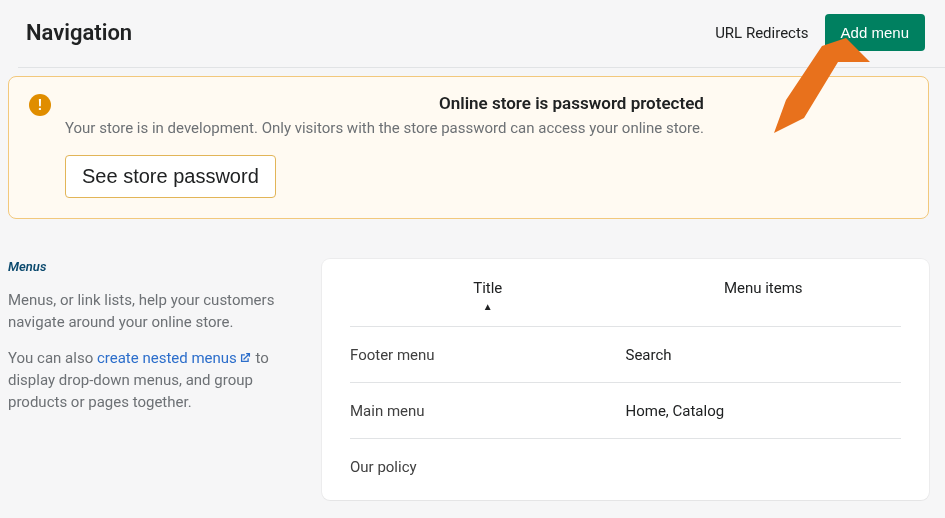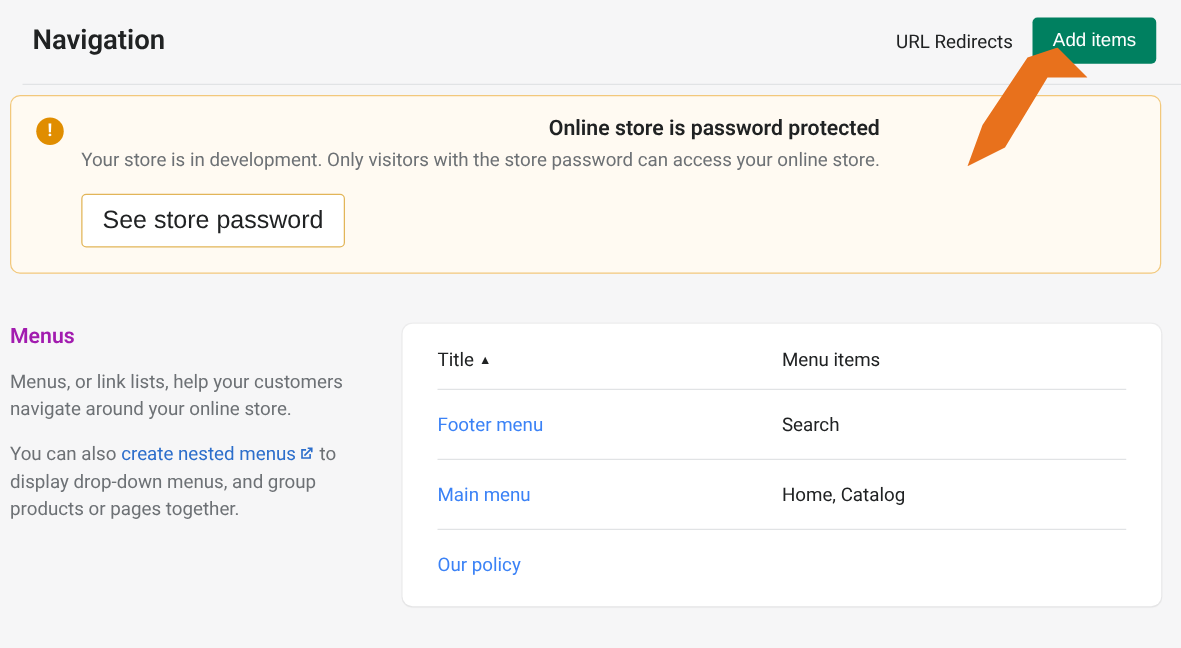--- a/index.html
+++ b/index.html
@@ -97,24 +97,25 @@
   .content-row {
     display: flex;
     gap: 24px;
     padding: 40px 16px 0 8px;
   }
   .side-col {
     width: 290px;
     flex-shrink: 0;
   }
   .side-col h3 {
-    font-size: 17px;
+    font-size: 13px;
     font-weight: 600;
     margin-bottom: 16px;
-    color: #a21caf;
+    color: #0c4a6e;
+    font-style: italic;
   }
   .side-col p {
     font-size: 15px;
     color: #6d7175;
     line-height: 1.45;
     margin-bottom: 14px;
   }
   .side-col a { color: #2c6ecb; text-decoration: none; cursor: pointer; }
   .ext-icon { display: inline-block; vertical-align: -1px; margin-left: 2px; }
   .card {
@@ -132,40 +133,41 @@
   .tbl-head { padding-top: 0; padding-bottom: 14px; }
   .tbl-row:last-child { border-bottom: none; }
   .col-title { width: 50%; }
   .col-items { width: 50%; }
   .th {
     font-size: 15px;
     color: #202223;
     display: flex;
     align-items: center;
     gap: 4px;
+    flex-direction: column;
   }
   .sort-caret { font-size: 10px; }
-  .link-cell { color: #3b82f6; text-decoration: none; cursor: pointer; font-size: 15px; }
+  .link-cell { color: #404040; text-decoration: none; cursor: pointer; font-size: 15px; }
   .text-cell { color: #202223; font-size: 15px; }
   
   .arrow {
     position: absolute;
     top: 38px;
     left: 750px;
     pointer-events: none;
   }
 </style>
 </head>
 <body>
 
 <div class="header">
   <h1>Navigation</h1>
   <div class="header-actions">
     <span class="url-redirects">URL Redirects</span>
-    <button class="btn-primary">Add items</button>
+    <button class="btn-primary">Add menu</button>
   </div>
 </div>
 
 <div class="banner">
   <div class="banner-head">
     <div class="warn-icon">!</div>
     <div class="banner-body">
       <h2>Online store is password protected</h2>
       <p>Your store is in development. Only visitors with the store password can access your online store.</p>
       <button class="btn-secondary">See store password</button>

